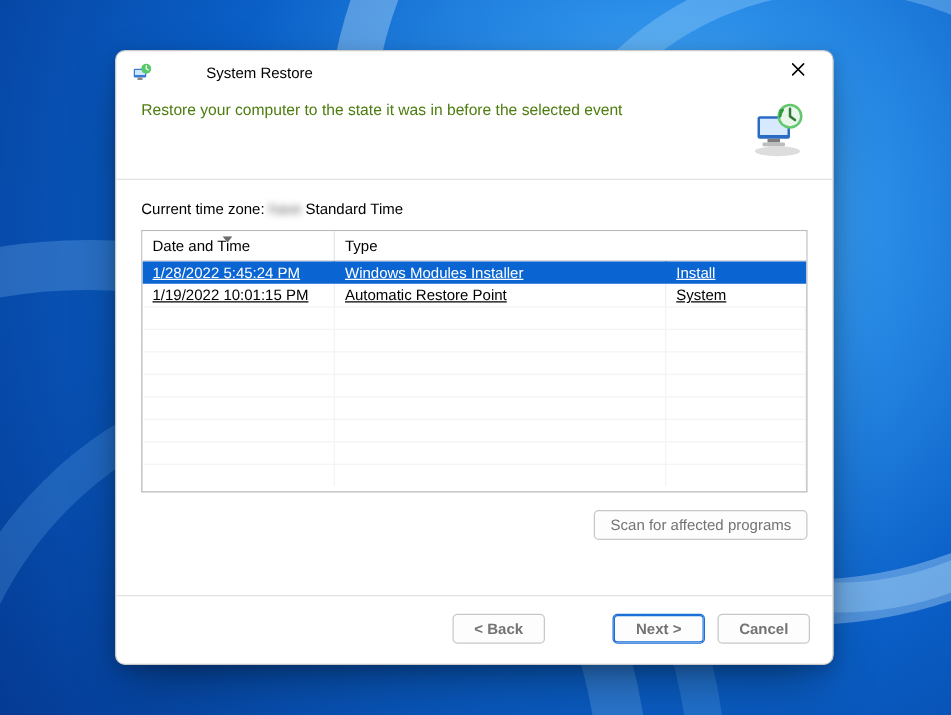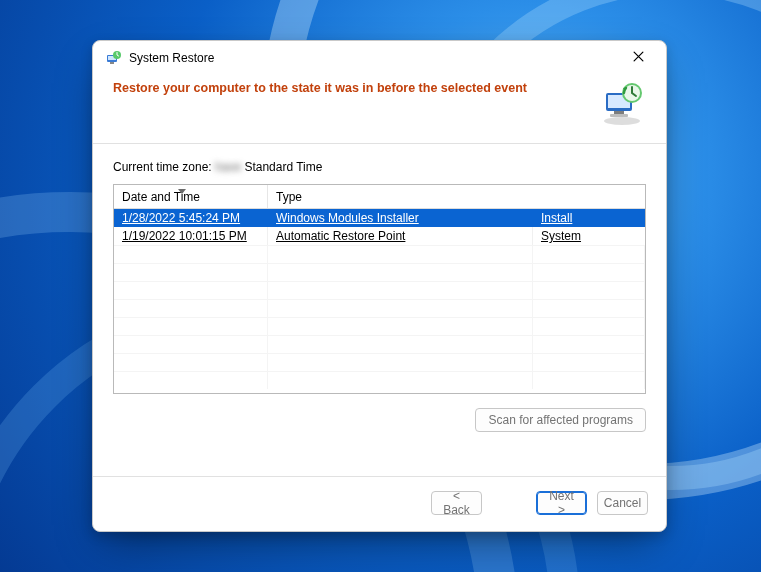--- a/index.html
+++ b/index.html
@@ -25,37 +25,37 @@
     position: absolute;
     left: 92px; top: 40px;
     width: 575px; height: 492px;
     background: #ffffff;
     border: 1px solid #c9c9c9;
     border-radius: 8px;
     box-shadow: 0 18px 42px -10px rgba(0,0,0,0.45), 0 4px 12px rgba(0,0,0,0.18);
     display: flex; flex-direction: column;
   }
   .titlebar {
-    height: 34px; display: flex; align-items: center; padding: 0 6px 0 12px;
+    height: 34px; display: flex; align-items: center; padding: 0 6px 0 12px; gap: 36px;
   }
   .titlebar .app-icon { width: 16px; height: 16px; margin-right: 8px; }
   .titlebar .title { font-size: 12px; color: #000; }
   .titlebar .spacer { flex: 1; }
   .close-btn {
     width: 44px; height: 30px; display: flex; align-items: center; justify-content: center;
     border-radius: 4px; margin-top: -2px;
   }
   .close-btn svg { width: 11px; height: 11px; }
   .header-area {
     padding: 4px 20px 16px 20px;
     display: flex; align-items: flex-start; gap: 12px;
   }
   .header-text {
     flex: 1;
-    font-size: 12.5px; font-weight: 700; color: #c2410c;
+    font-size: 12.5px; font-weight: 400; color: #4d7c0f;
     padding-top: 2px;
   }
   .header-icon { width: 48px; height: 48px; }
   .divider-top { border-bottom: 1px solid #e1e1e1; margin: 0; }
   .body {
     flex: 1; padding: 16px 20px 8px 20px; display: flex; flex-direction: column;
   }
   .tz-line { font-size: 12px; color: #000; margin-bottom: 10px; }
   .tz-line .blur { filter: blur(3px); color: #666; }
   .grid {
@@ -86,21 +86,21 @@
     background: #fdfdfd; border: 1px solid #c7c7c7; border-radius: 4px;
     font-size: 12px; color: #737373; height: 24px; padding: 0 14px;
     display: inline-flex; align-items: center; justify-content: center;
   }
   .btn.wide { padding: 0 12px; }
   .footer {
     border-top: 1px solid #e1e1e1;
     padding: 14px 18px 16px 18px;
     display: flex; justify-content: flex-end; gap: 10px;
   }
-  .btn.fixed { width: 51px; }
+  .btn.fixed { width: 74px; font-weight: bold; }
   .btn.primary { border-color: #1a6fd8; box-shadow: inset 0 0 0 1px #1a6fd8; margin-left: 44px; }
 </style>
 </head>
 <body>
 
 <div class="desktop">
   <div class="swirl s1"></div>
   <div class="swirl s2"></div>
   <div class="swirl s3"></div>
   <div class="swirl s4"></div>

